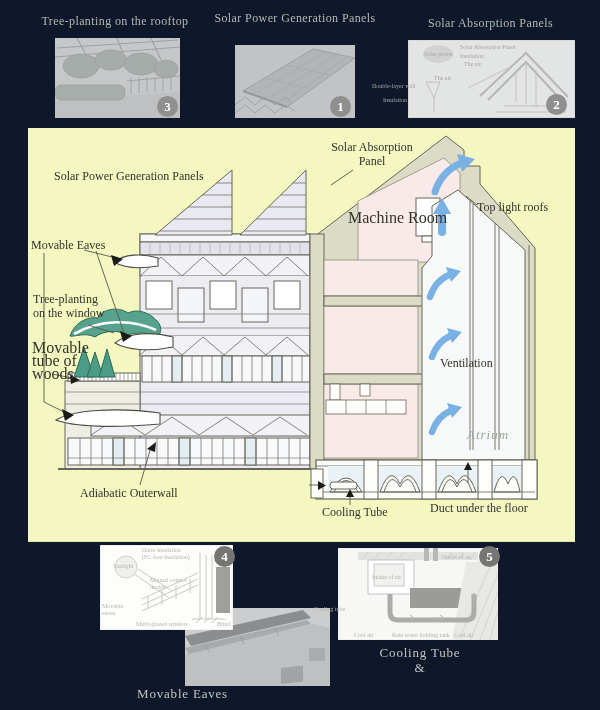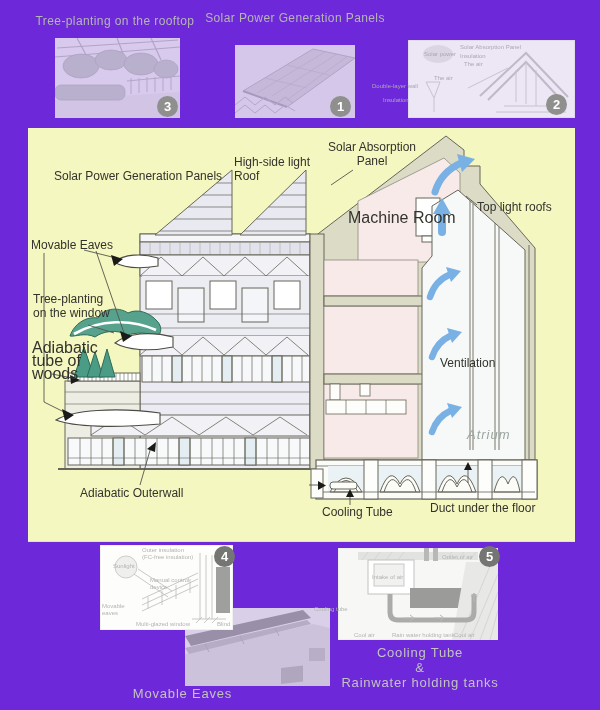--- a/index.html
+++ b/index.html
@@ -1,36 +1,37 @@
 <!DOCTYPE html>
 <html><head>
 <meta charset="utf-8">
 <style>
   html,body{margin:0;padding:0;background:#fff;font-family:"Liberation Sans",sans-serif;}
-  #page{position:relative;width:600px;height:710px;background:#6d28d9;overflow:hidden;}
+  #page{position:relative;width:600px;height:710px;background:#0f172a;overflow:hidden;font-family:Liberation Serif, serif;}
   .cap{position:absolute;color:#b6b6b4;font-size:12px;letter-spacing:.4px;text-align:center;white-space:nowrap;}
   .cap-b{position:absolute;color:#c3c3c1;font-size:13px;letter-spacing:.8px;text-align:center;white-space:nowrap;}
   .badge{position:absolute;width:21px;height:21px;border-radius:50%;background:#8f8f8d;color:#fff;
          font-size:13px;font-weight:bold;display:flex;align-items:center;justify-content:center;}
   .badge.dk{background:#757573;}
   .fig{position:absolute;overflow:visible;}
   .fig svg{display:block;}
   .tiny{position:absolute;font-size:6px;color:#b4b4b2;white-space:nowrap;line-height:7px;}
   #diagram{position:absolute;left:28px;top:128px;width:547px;height:413px;background:#f4f7c0;border-bottom:1px solid #e4e7ac;}
   .lbl{position:absolute;font-size:12px;color:#33332c;line-height:14px;white-space:nowrap;}
   .lbl.sm{font-size:16px;}
   .lbl.center{text-align:center;}
   .lbl.italic{font-style:italic;color:#9aa59f;font-size:13px;letter-spacing:1px;}
 </style>
 </head>
 <body>
 <div id="page">
 
 <div class="cap" style="left:30px;top:14px;width:170px;">Tree-planting on the rooftop</div>
 <div class="cap" style="left:205px;top:11px;width:180px;">Solar Power Generation Panels</div>
+<div class="cap" style="left:408px;top:16px;width:165px;">Solar Absorption Panels</div>
 
 <div class="fig" style="left:55px;top:38px;width:125px;height:80px;opacity:.8;">
   <svg width="125" height="80" viewBox="0 0 125 80">
     <rect width="125" height="80" fill="#f3f3f1"></rect>
     <g stroke="#c3c3c1" stroke-width="1.2" fill="none">
       <path d="M2,10 L123,2"></path>
           <path d="M0,19 L125,9"></path>
           <path d="M22,0 L38,30"></path>
           <path d="M62,0 L72,26"></path>
           <path d="M96,0 L106,22"></path>
@@ -247,37 +248,33 @@
     <polygon points="429,26 447,31 434,44"></polygon>
     <polygon points="405,86 423,86 414,70"></polygon>
     <polygon points="418,139 433,143 423,154"></polygon>
     <polygon points="419,200 434,204 424,215"></polygon>
     <polygon points="419,275 434,279 424,290"></polygon>
   </g>
 </svg>
 
   
   <div class="lbl" style="left:26px;top:41px;">Solar Power Generation Panels</div>
-  <div class="lbl" style="left:206px;top:27px;">
-    <div>High-side light</div>
-    <div>Roof</div>
-  </div>
   <div class="lbl center" style="left:288px;top:12px;width:112px;">
     <div>Solar Absorption</div>
     <div>Panel</div>
   </div>
   <div class="lbl sm" style="left:320px;top:83px;">Machine Room</div>
   <div class="lbl" style="left:449px;top:72px;text-align:right;">Top light roofs</div>
   <div class="lbl" style="left:3px;top:110px;">Movable Eaves</div>
   <div class="lbl" style="left:5px;top:164px;">
     <div>Tree-planting</div>
     <div>on the window</div>
   </div>
   <div class="lbl sm" style="left:4px;top:213px;line-height:13px;">
-    <div>Adiabatic</div>
+    <div>Movable</div>
     <div>tube of</div>
     <div>woods</div>
   </div>
   <div class="lbl" style="left:412px;top:228px;">Ventilation</div>
   <div class="lbl italic" style="left:439px;top:300px;">Atrium</div>
   <div class="lbl" style="left:52px;top:358px;">Adiabatic Outerwall</div>
   <div class="lbl" style="left:294px;top:377px;">Cooling Tube</div>
   <div class="lbl" style="left:402px;top:373px;">Duct under the floor</div>
 </div>
 
@@ -357,16 +354,15 @@
   <span class="tiny" style="left:104px;top:6px;">Outlet of air</span>
   <span class="tiny" style="left:-24px;top:58px;">Cooling tube</span>
   <span class="tiny" style="left:16px;top:84px;">Cool air</span>
   <span class="tiny" style="left:54px;top:84px;">Rain water holding tank</span>
   <span class="tiny" style="left:116px;top:84px;">Cool air</span>
 </div>
 <div class="badge dk" style="left:479px;top:546px;">5</div>
 <div class="cap-b" style="left:340px;top:645px;width:160px;line-height:15px;">
   <div>Cooling Tube</div>
   <div>&amp;</div>
-  <div>Rainwater holding tanks</div>
 </div>
 
 </div>
 
 </body></html>

